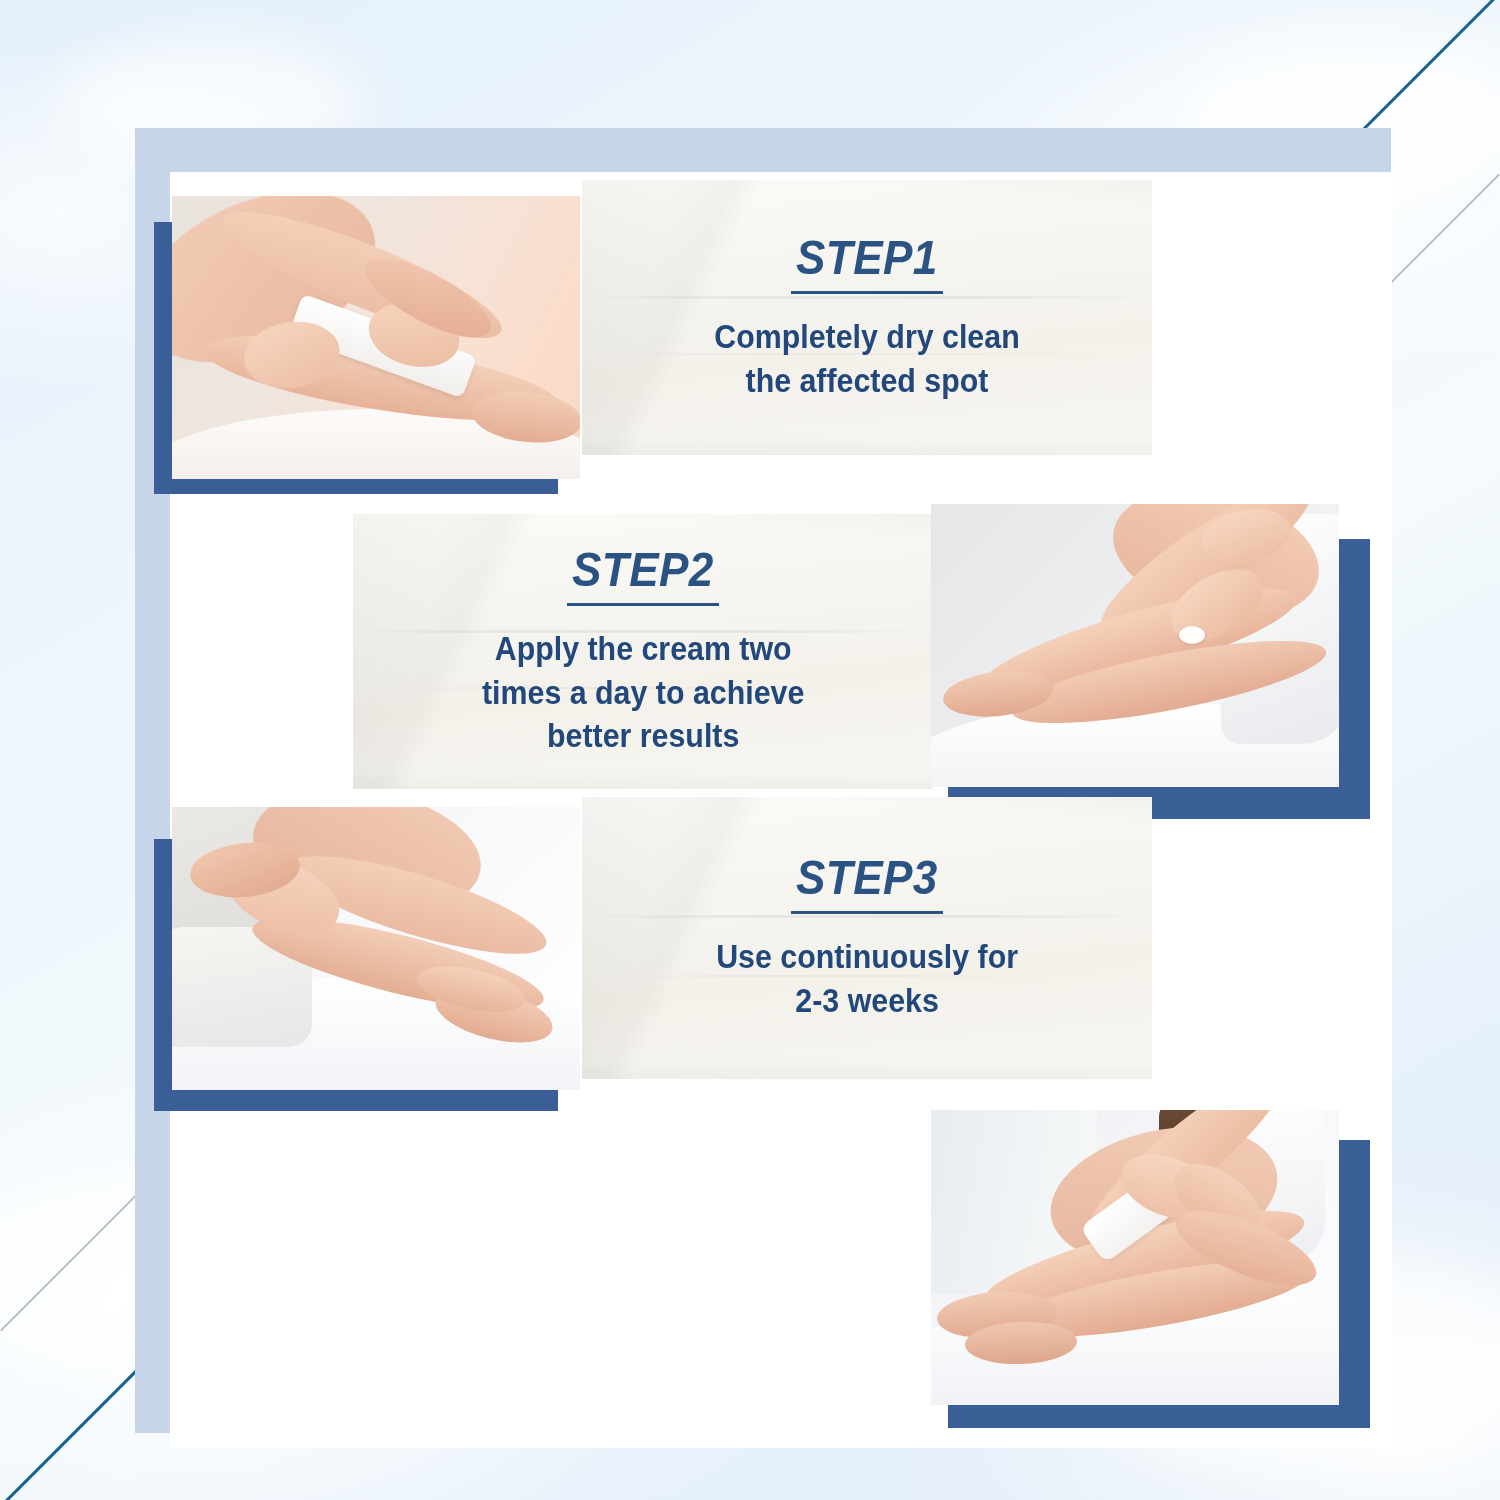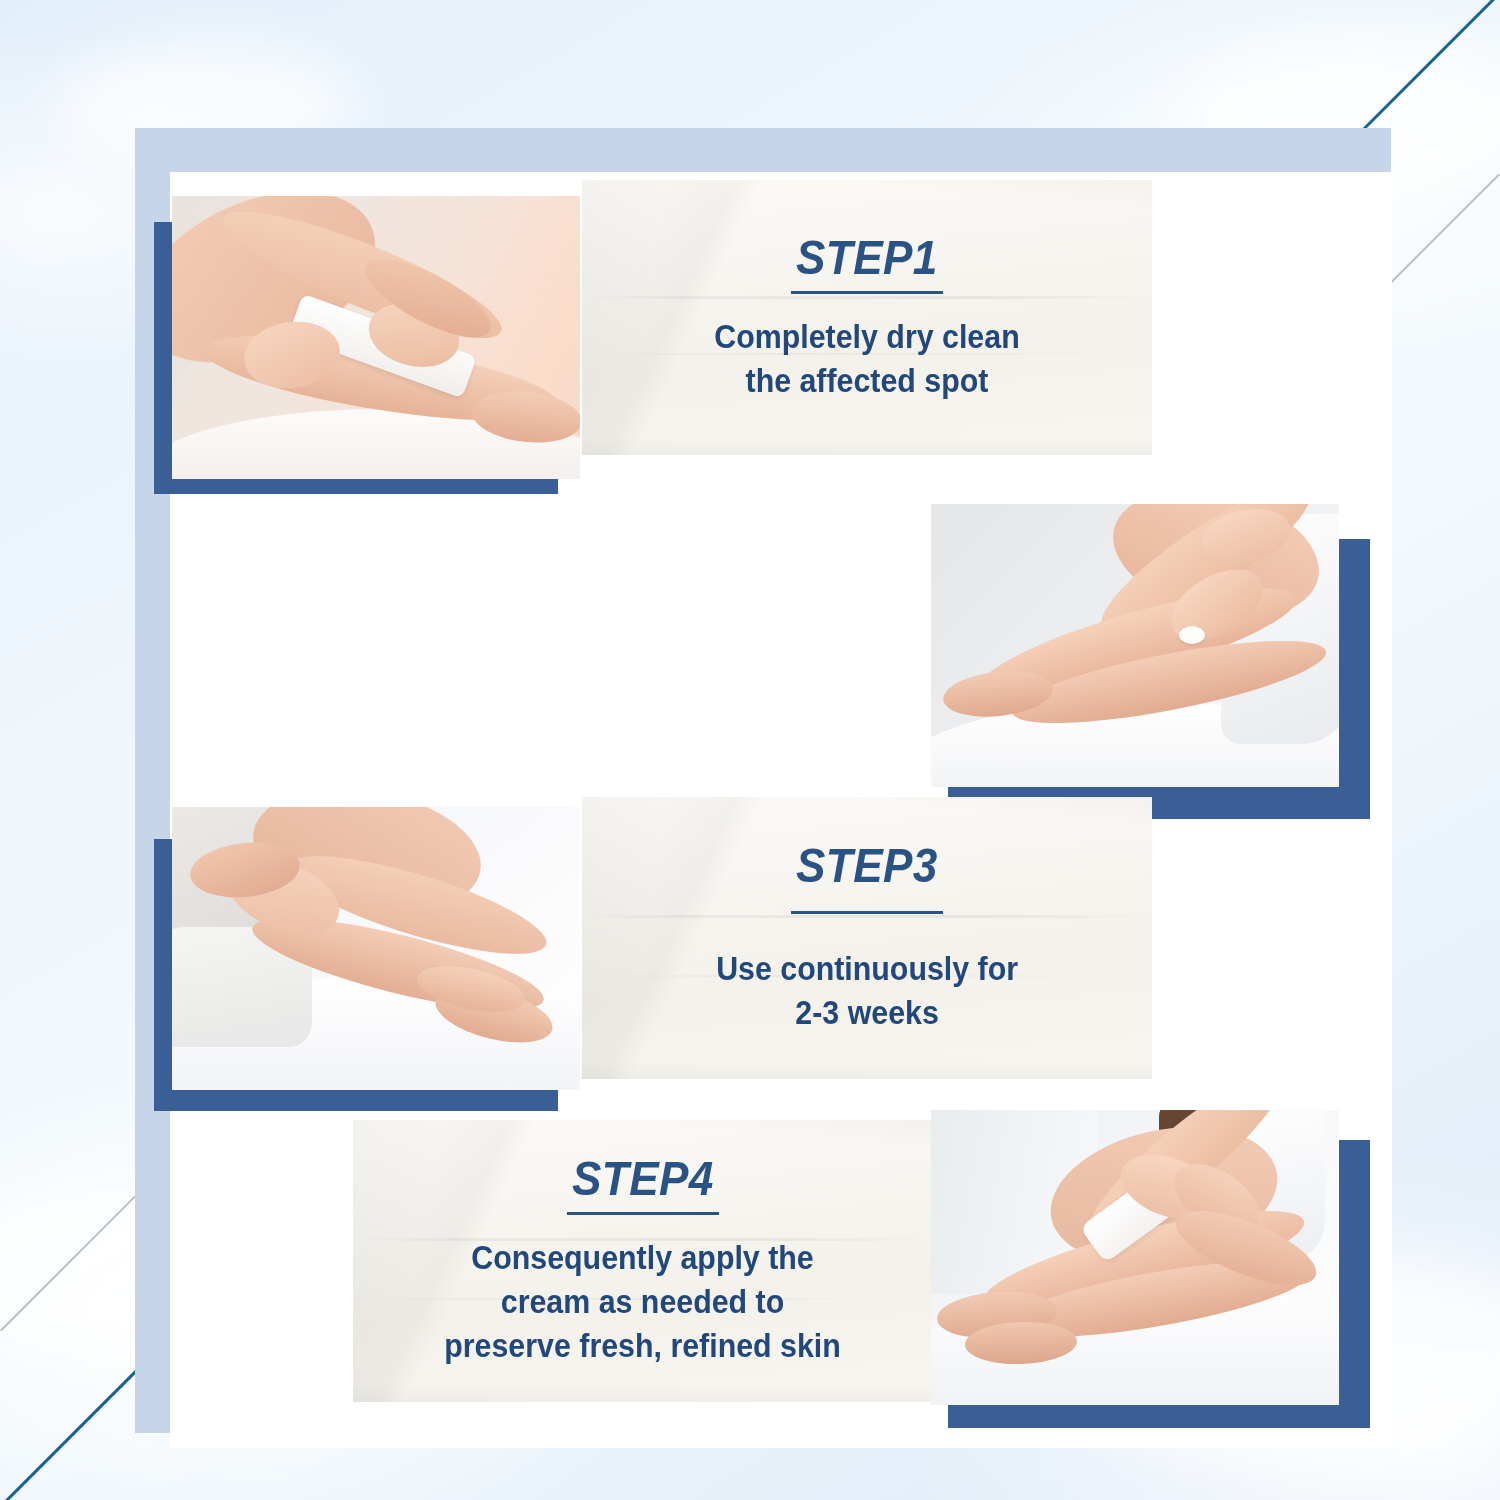--- a/index.html
+++ b/index.html
@@ -145,20 +145,29 @@
       <div class="head-rule" style="width:152px;"></div>
       <div class="step-body">
         <div>Completely dry clean</div>
         <div>the affected spot</div>
       </div>
     </div>
   </div>
 
   <div class="row" style="left:0px;top:330px;width:1222px;height:300px;">
 
+    <div class="panel" style="left:183px;top:12px;width:580px;height:275px;">
+      <div class="step-head">STEP2</div>
+      <div class="head-rule" style="width:152px;"></div>
+      <div class="step-body">
+        <div>Apply the cream two</div>
+        <div>times a day to achieve</div>
+        <div>better results</div>
+      </div>
+    </div>
 
     <div class="shadow" style="left:778px;top:37px;width:422px;height:280px;"></div>
 
     <div class="photo" style="left:761px;top:2px;width:408px;height:283px;">
       <div class="ph-bg" style="background:linear-gradient(135deg,#e5e6e8 0%,#eceef0 45%,#f6f7f8 75%,#fbfbfb 100%);"></div>
       <div class="sheet" style="left:-40px;bottom:-46px;width:500px;height:132px;background:linear-gradient(180deg,#ffffff,#eceef1);"></div>
 
       <div style="position:absolute;right:-12px;top:10px;width:130px;height:230px;border-radius:34px 10px 50px 20px;background:linear-gradient(160deg,#fefefe,#e8eaed);"></div>
 
       <div class="skin" style="right:18px;top:-10px;width:210px;height:120px;background:linear-gradient(190deg,#f4cdb6,#e7b69c);transform:rotate(14deg);"></div>
@@ -195,41 +204,32 @@
 
       <div class="skin" style="left:76px;top:128px;width:300px;height:58px;background:linear-gradient(180deg,#f3cdb7,#e3ae93);transform:rotate(14deg);"></div>
 
       <div class="skin" style="left:262px;top:184px;width:120px;height:48px;background:linear-gradient(180deg,#f3cdb6,#e2ab90);transform:rotate(14deg);"></div>
       <div class="skin" style="left:244px;top:162px;width:110px;height:40px;background:linear-gradient(180deg,#f5d1bb,#e6b398);transform:rotate(12deg);"></div>
 
       <div class="skin" style="left:52px;top:56px;width:118px;height:66px;background:linear-gradient(165deg,#f7d6c1,#ecbda4);transform:rotate(22deg);"></div>
       <div class="skin" style="left:18px;top:36px;width:110px;height:54px;background:linear-gradient(165deg,#f2c9b1,#e0a88d);transform:rotate(-6deg);"></div>
     </div>
 
-    <div class="panel" style="left:412px;top:0px;width:570px;height:282px;gap:12px;">
+    <div class="panel" style="left:412px;top:0px;width:570px;height:282px;">
       <div class="step-head">STEP3</div>
       <div class="head-rule" style="width:152px;"></div>
       <div class="step-body">
         <div>Use continuously for</div>
         <div>2-3 weeks</div>
       </div>
     </div>
   </div>
 
   <div class="row" style="left:0px;top:940px;width:1222px;height:336px;">
 
-    <div class="panel" style="left:183px;top:8px;width:580px;height:282px;">
-      <div class="step-head">STEP4</div>
-      <div class="head-rule" style="width:152px;"></div>
-      <div class="step-body">
-        <div>Consequently apply the</div>
-        <div>cream as needed to</div>
-        <div>preserve fresh, refined skin</div>
-      </div>
-    </div>
 
     <div class="shadow" style="left:778px;top:28px;width:422px;height:288px;"></div>
 
     <div class="photo" style="left:761px;top:-2px;width:408px;height:295px;">
       <div class="ph-bg" style="background:linear-gradient(140deg,#eceef1 0%,#f4f6f8 40%,#fafbfc 72%,#ffffff 100%);"></div>
 
       <div style="position:absolute;left:-4px;top:-6px;width:170px;height:190px;background:linear-gradient(100deg,#e9ecef,#f7f9fa);"></div>
       <div class="sheet" style="left:-50px;bottom:-66px;width:540px;height:190px;background:linear-gradient(180deg,#ffffff,#e9ecf1);"></div>
 
       <div style="position:absolute;right:14px;top:-8px;width:120px;height:160px;border-radius:16px 16px 40px 30px;background:linear-gradient(170deg,#ffffff,#eceef1);"></div>

